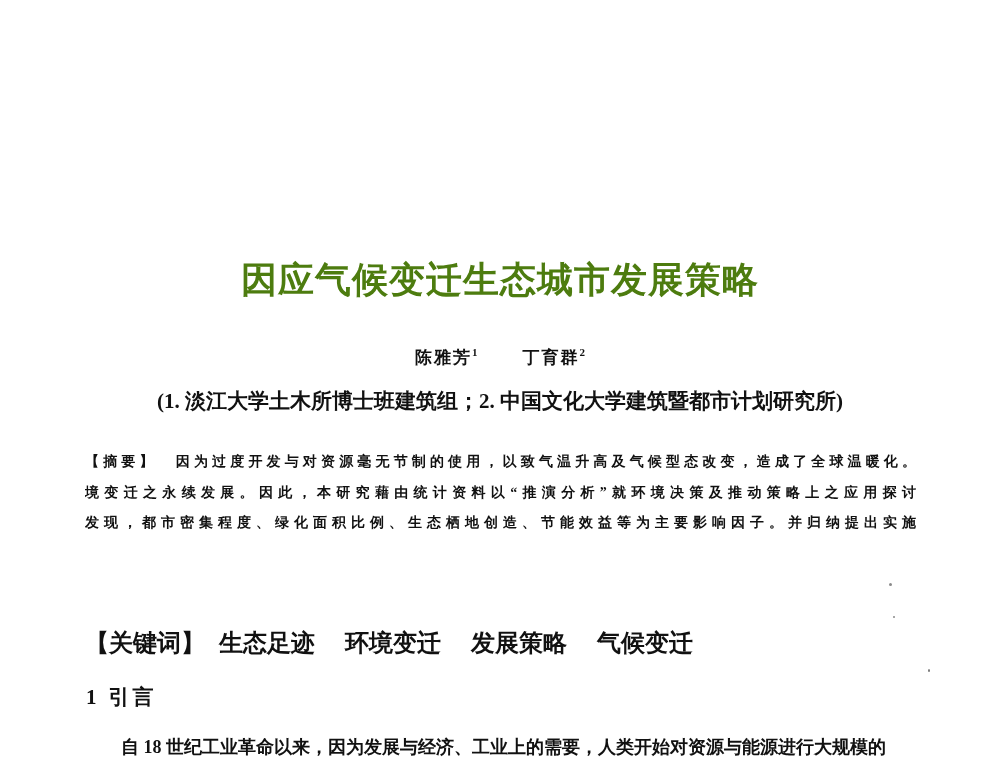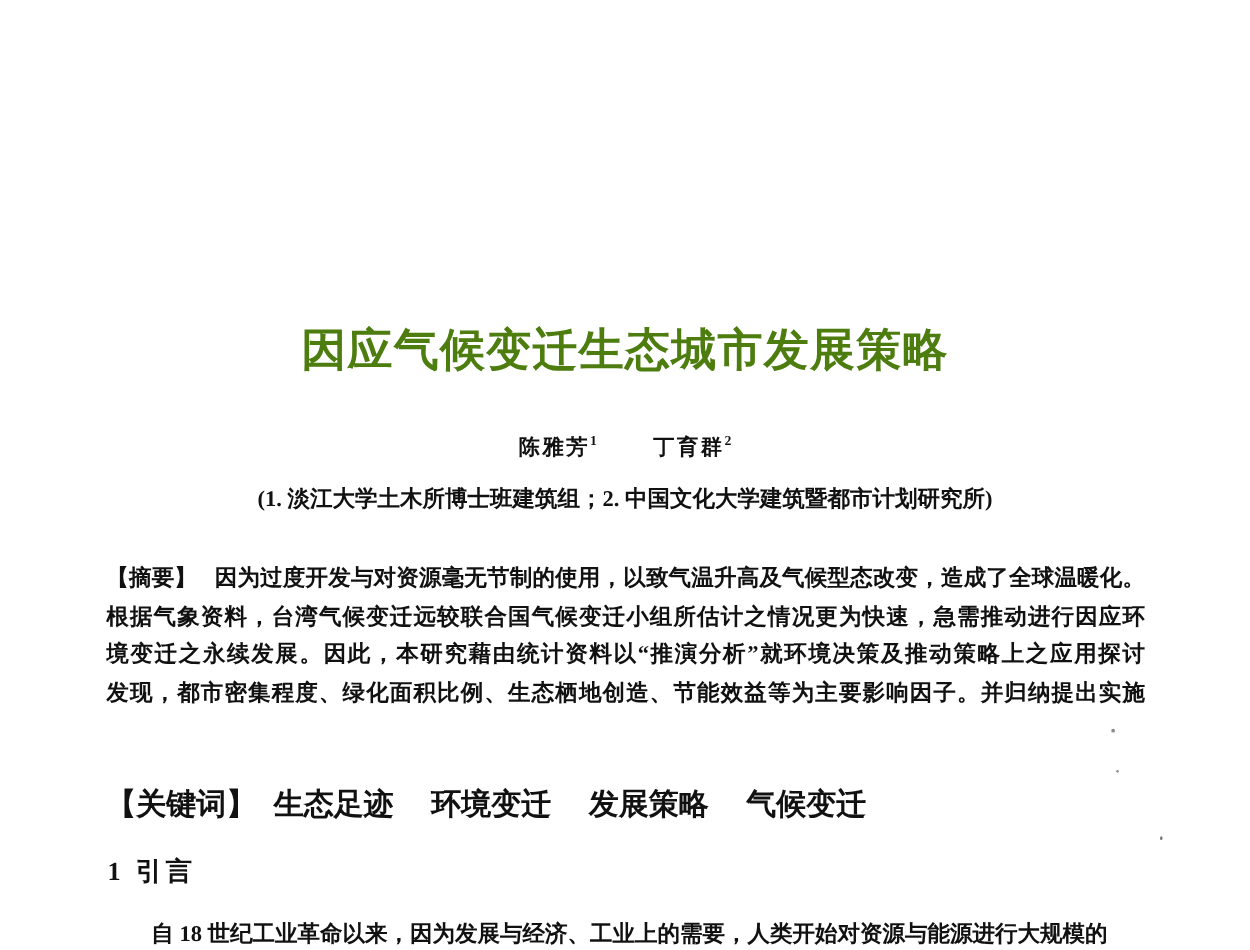--- a/index.html
+++ b/index.html
@@ -42,29 +42,29 @@
   .authors sup {
     font-size: 11px;
     letter-spacing: 0;
   }
   .affiliation {
     position: absolute;
     top: 387px;
     left: 0;
     width: 100%;
     text-align: center;
-    font-size: 18px;
+    font-size: 21px;
     font-weight: 600;
   }
   .abstract {
     position: absolute;
     top: 447px;
     left: 85px;
     width: 831px;
-    font-size: 18px;
+    font-size: 14px;
     font-weight: 700;
   }
   .abs-line {
     height: 30.6px;
     line-height: 30.6px;
     overflow: hidden;
   }
   .abs-line.justify {
     text-align: justify;
     text-align-last: justify;
@@ -119,21 +119,20 @@
   <div class="authors">
     <span class="author"><span>陈雅芳</span><sup>1</sup></span><span class="author"><span>丁育群</span><sup>2</sup></span>
   </div>
 
   <div class="affiliation">(1. 淡江大学土木所博士班建筑组；2. 中国文化大学建筑暨都市计划研究所)</div>
 
   <div class="abstract">
     <div class="abs-line justify">
       <span class="abs-label">【摘要】</span><span class="abs-gap"></span><span>因为过度开发与对资源毫无节制的使用，以致气温升高及气候型态改变，造成了全球温暖化。</span>
     </div>
-    <div class="abs-line justify">根据气象资料，台湾气候变迁远较联合国气候变迁小组所估计之情况更为快速，急需推动进行因应环</div>
     <div class="abs-line justify">境变迁之永续发展。因此，本研究藉由统计资料以“推演分析”就环境决策及推动策略上之应用探讨</div>
     <div class="abs-line justify">发现，都市密集程度、绿化面积比例、生态栖地创造、节能效益等为主要影响因子。并归纳提出实施</div>
   </div>
 
   <div class="keywords">
     <span class="kw-label">【关键词】</span><span class="kw-term first">生态足迹</span><span class="kw-term">环境变迁</span><span class="kw-term">发展策略</span><span class="kw-term">气候变迁</span>
   </div>
 
   <div class="section-heading">
     <span class="sec-number">1</span><span class="sec-title">引言</span>

